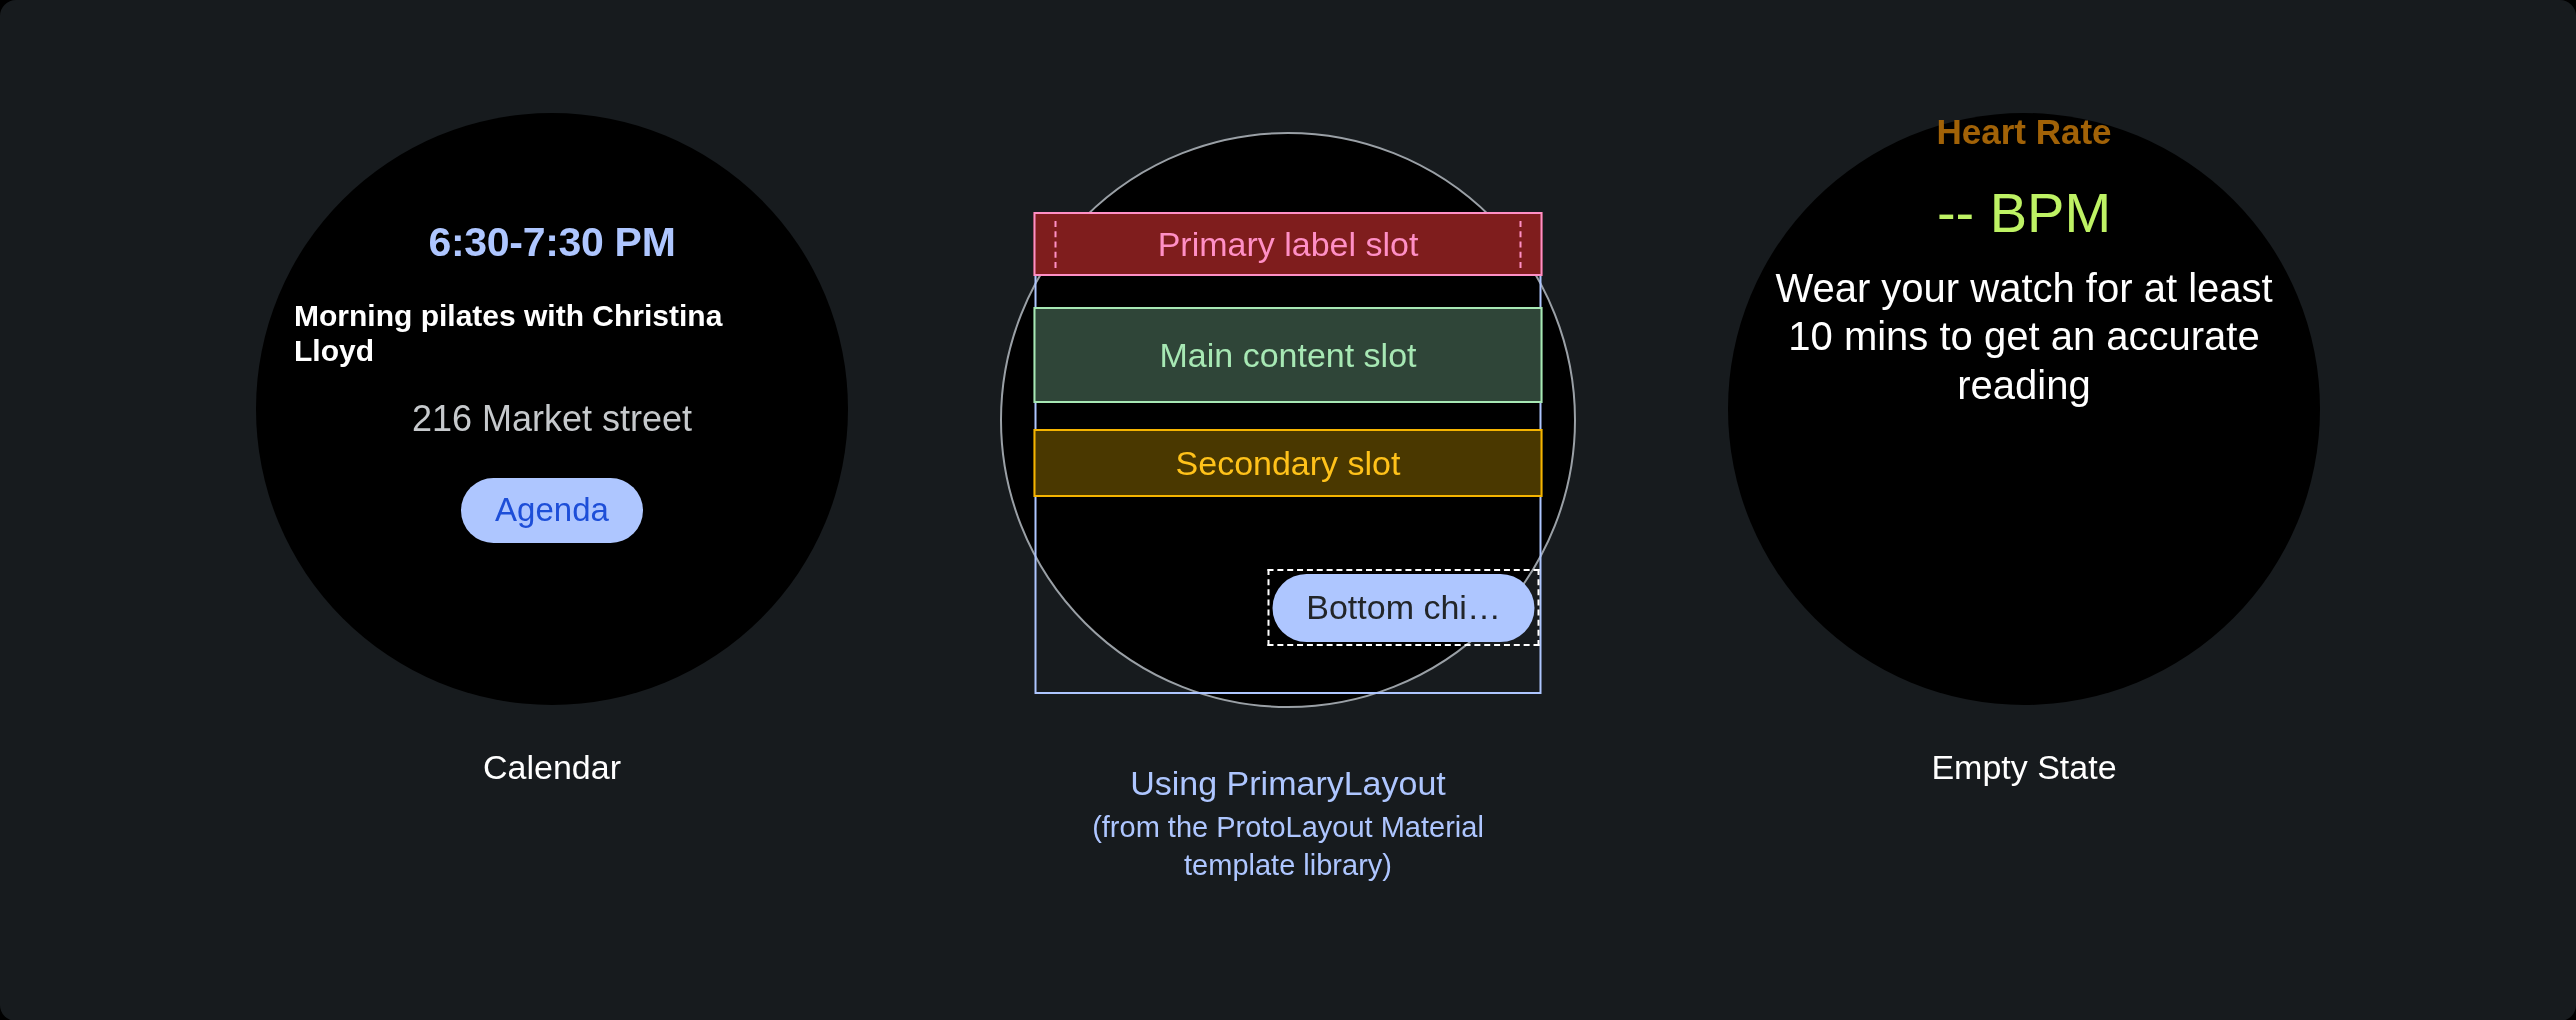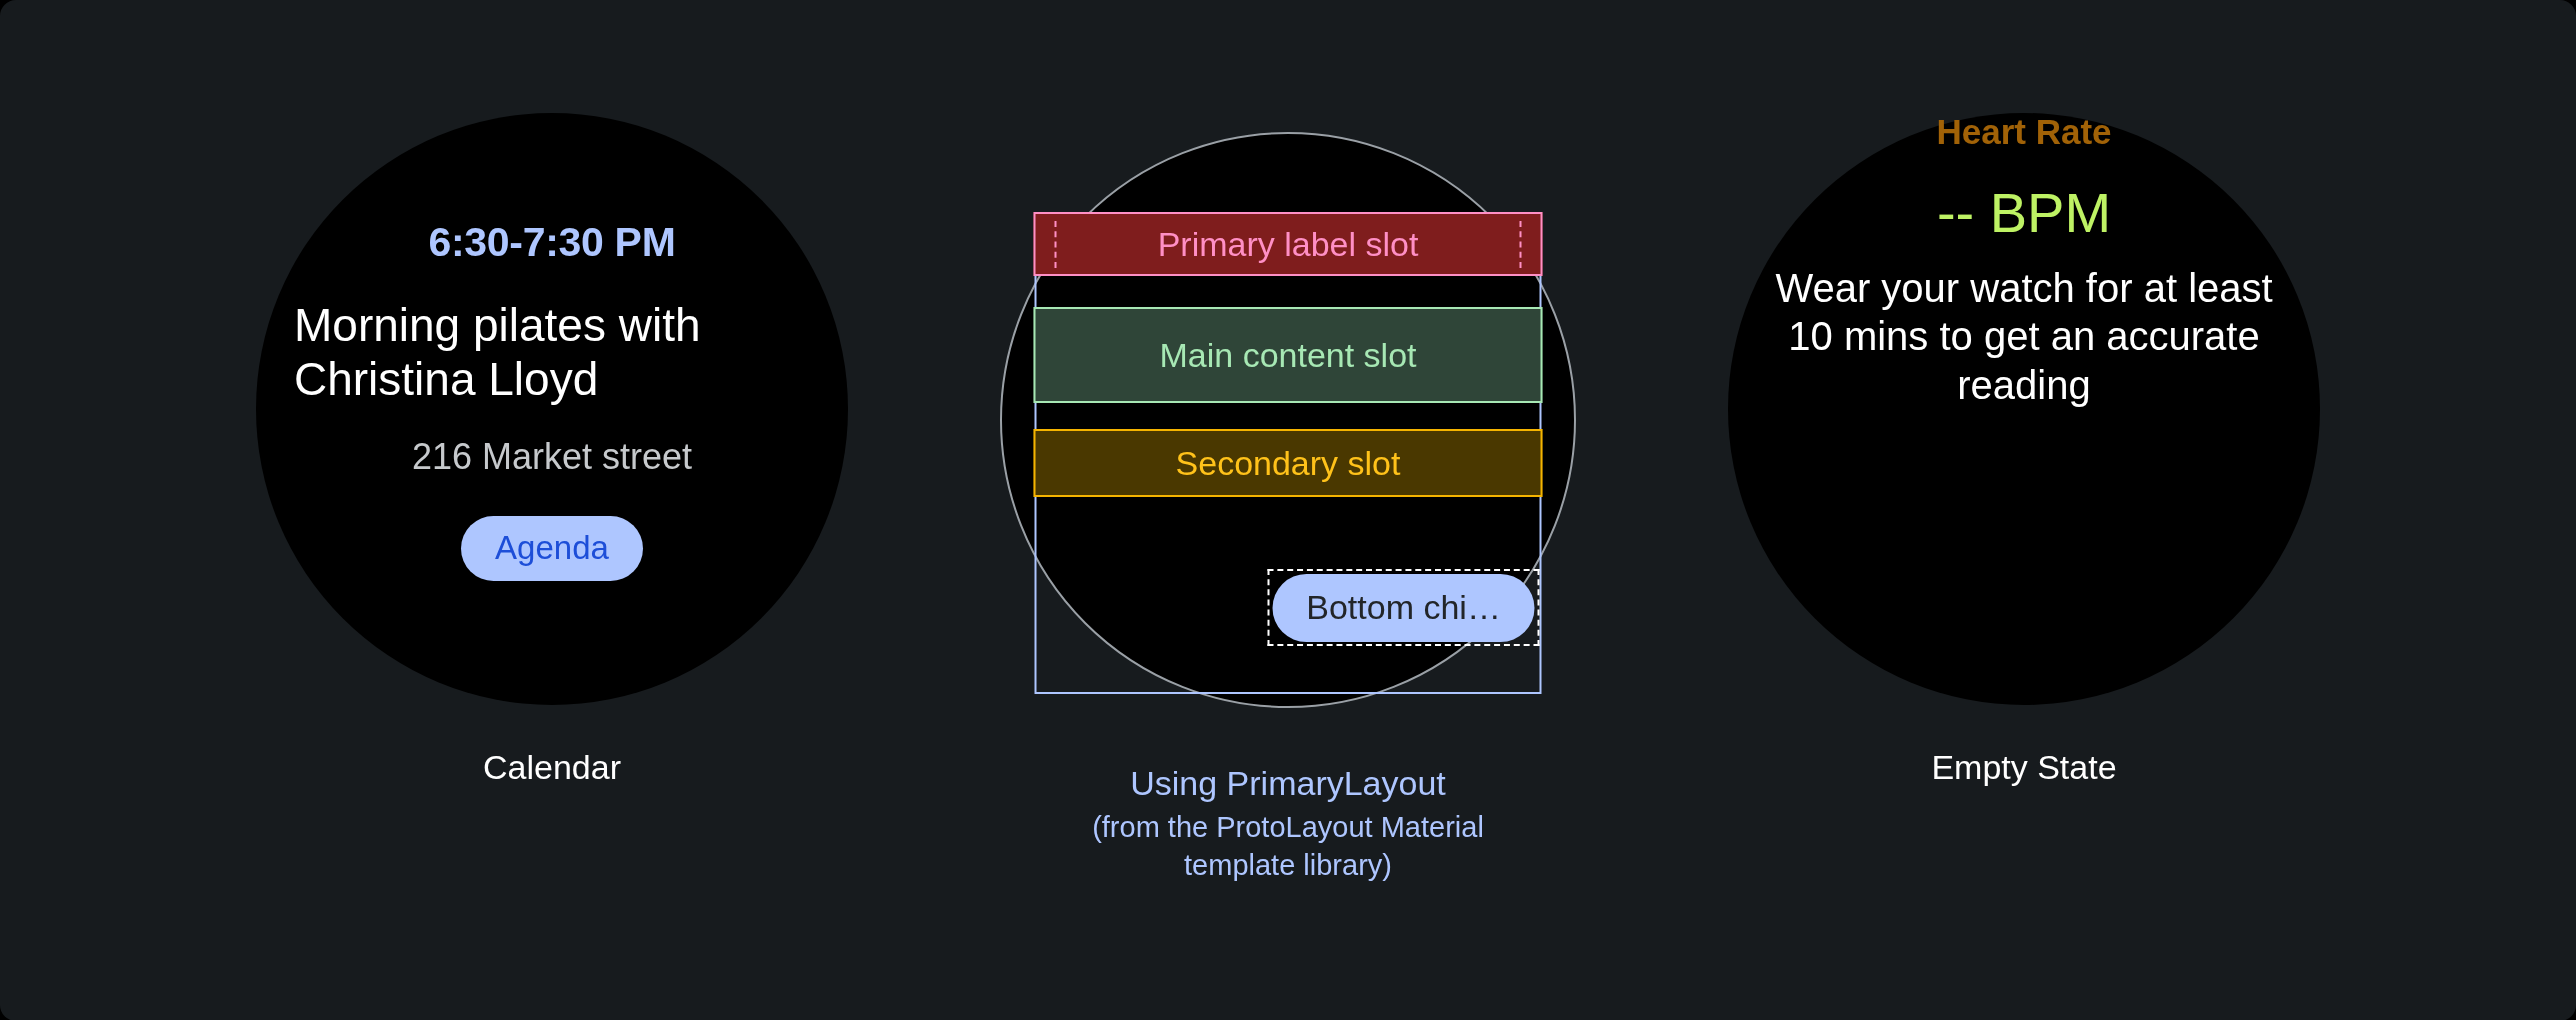--- a/index.html
+++ b/index.html
@@ -74,22 +74,22 @@
   .cal-time {
     color: #AEC6FF;
     font-size: 41px;
     font-weight: 700;
     letter-spacing: -0.3px;
     margin-top: 107px;
     line-height: 1.1;
   }
   .cal-title {
     color: #FFFFFF;
-    font-size: 46px;
-    font-weight: 400;
+    font-size: 30px;
+    font-weight: 700;
     line-height: 1.18;
     text-align: left;
     margin-top: 33px;
     max-width: 516px;
   }
   .cal-location {
     color: #C6C9CC;
     font-size: 36px;
     font-weight: 400;
     margin-top: 29px;

